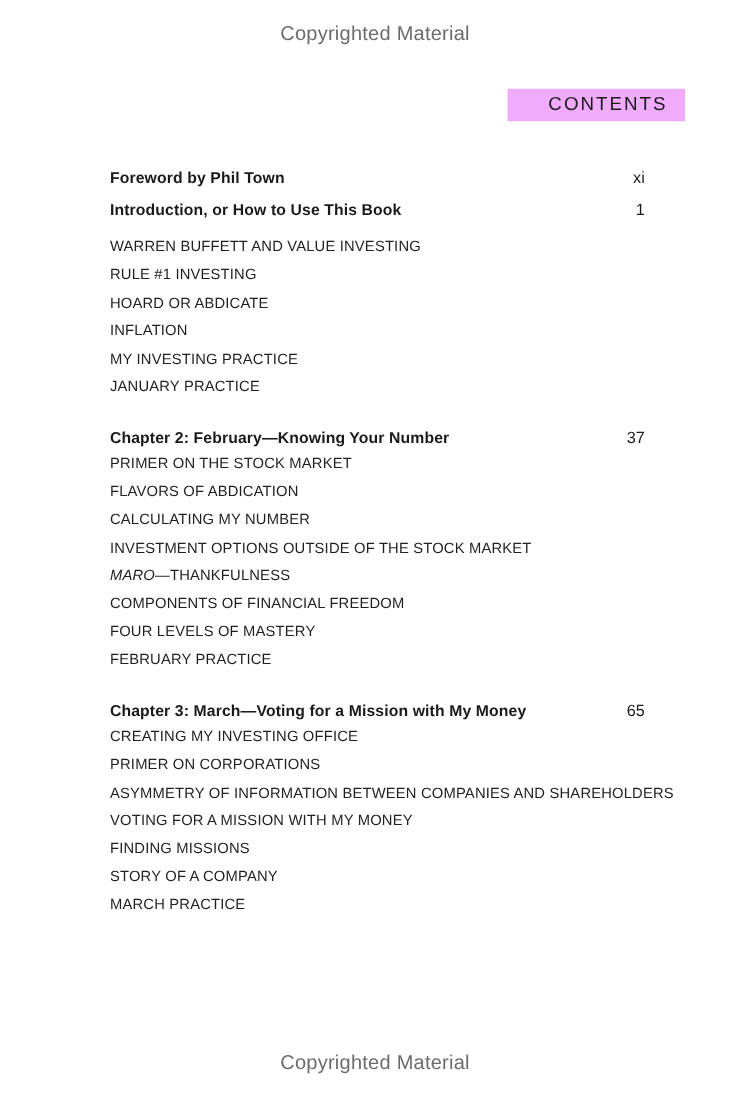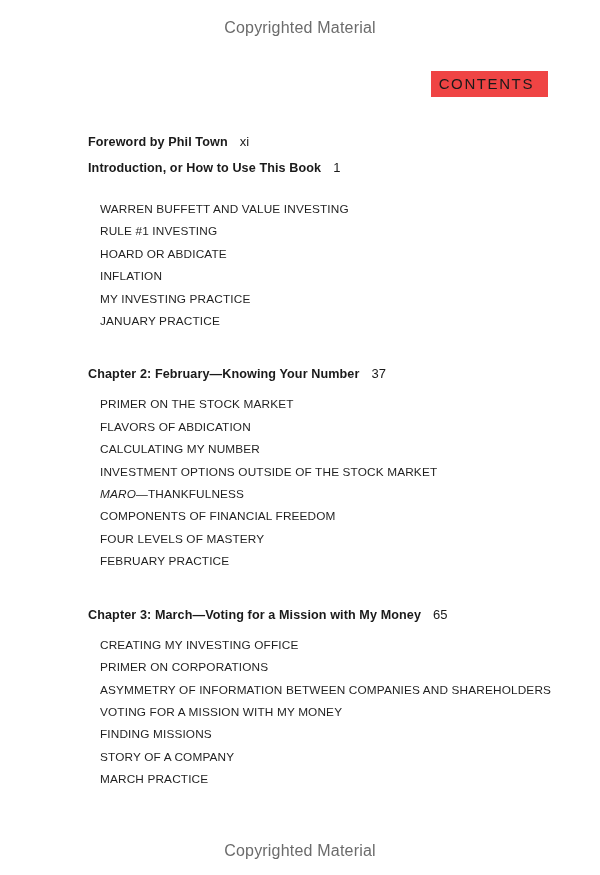--- a/index.html
+++ b/index.html
@@ -31,58 +31,58 @@
     letter-spacing: 0.2px;
     font-family: "Liberation Sans", sans-serif;
   }
   .watermark-top { top: 19px; }
   .watermark-bottom { top: 842px; }
 
   .contents-header {
     position: absolute;
     top: 71px;
     right: 52px;
-    background: #ef4444;
-    padding: 4px 14px 5px 8px;
+    background: #f0abfc;
+    padding: 4px 14px 5px 33px;
     font-size: 15px;
     letter-spacing: 1.6px;
     color: #1a1a1a;
     font-weight: 400;
   }
 
   .toc {
     position: absolute;
     top: 134px;
     left: 88px;
     right: 84px;
   }
 
   .entry {
     margin-bottom: 0;
   }
   .entry-head {
     display: flex;
     align-items: baseline;
-    justify-content: flex-start;
+    justify-content: space-between;
     font-weight: bold;
     font-size: 12.6px;
     letter-spacing: 0.1px;
     margin-bottom: 2px;
   }
   .entry-title {
     white-space: nowrap;
   }
   .entry-page {
     font-weight: normal;
     font-size: 13px;
     padding-left: 12px;
   }
   .sub-list {
     list-style: none;
-    margin: 12px;
+    margin: 0;
     padding: 0;
   }
   .sub-item {
     font-size: 11.8px;
     letter-spacing: 0.15px;
     line-height: 22.4px;
     color: #1f1f1f;
     white-space: nowrap;
   }
   .sub-item i {

